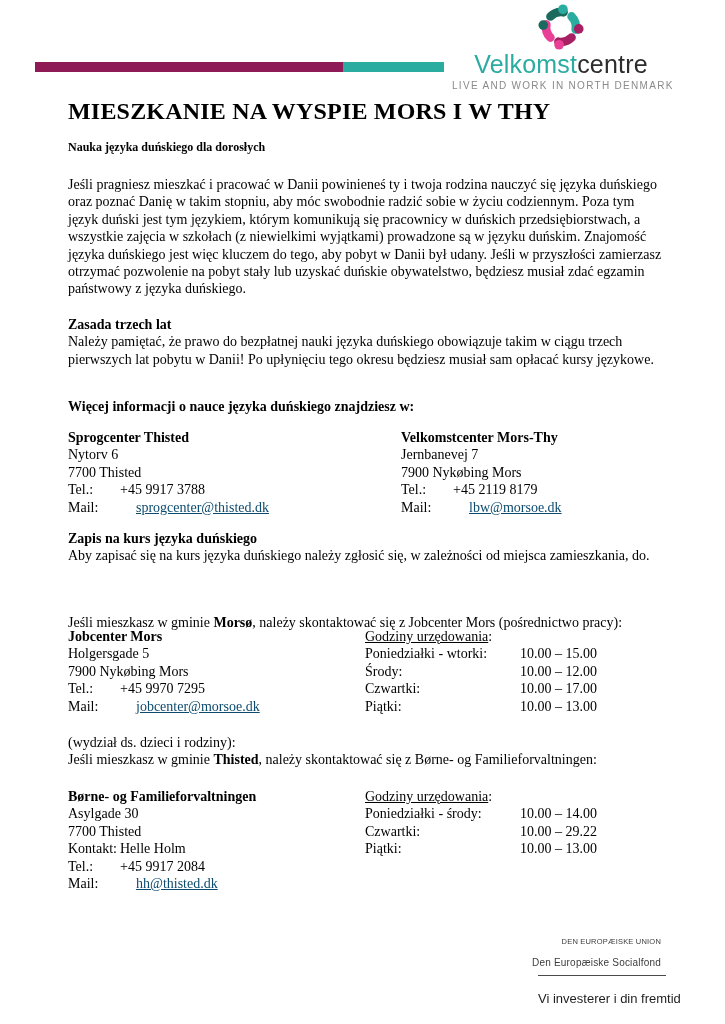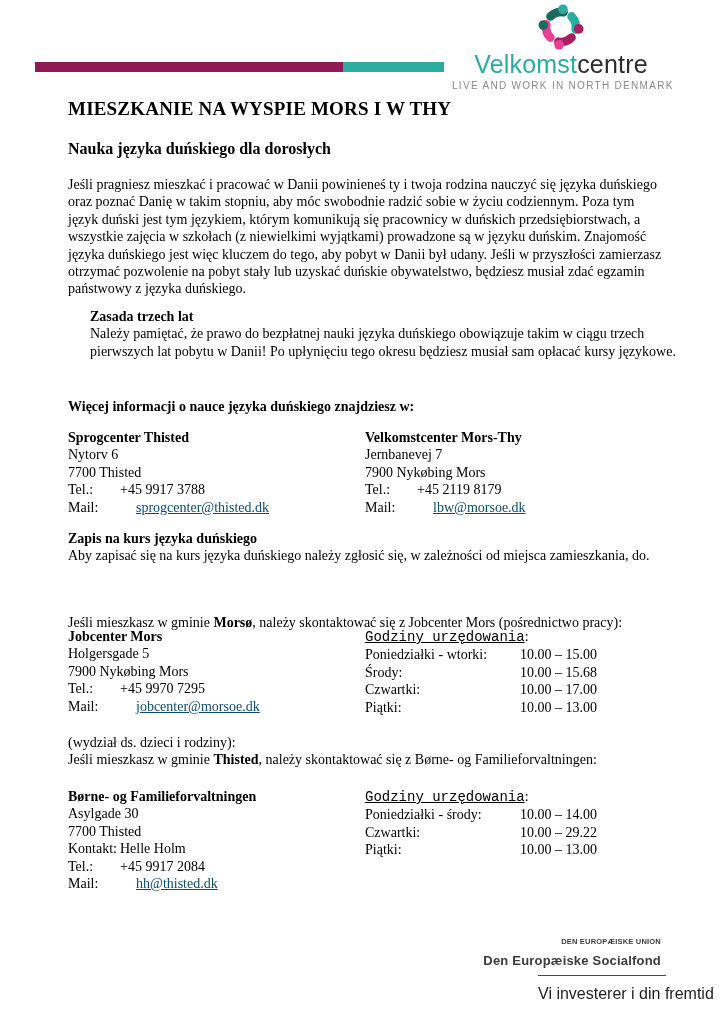--- a/index.html
+++ b/index.html
@@ -18,55 +18,55 @@
   .logo-block { position:absolute; left:452px; top:3px; width:218px; text-align:center;
                 font-family:"Liberation Sans", sans-serif; }
   .logo-icon  { display:block; margin:0 auto; }
   .logo-word  { font-size:25px; letter-spacing:0.2px; line-height:26px; white-space:nowrap; }
   .logo-word-teal { color:#2BACA0; }
   .logo-word-dark { color:#2d2d2d; }
   .logo-tagline { font-size:10px; color:#8a8a8a; letter-spacing:1.3px; margin-top:3px; white-space:nowrap; }
 
   
   .abs { position:absolute; left:68px; width:594px; }
-  .h-title { top:98px;  font-size:19px; font-weight:bold; letter-spacing:0.2px; }
-  .h-sub   { top:140px; font-size:16px;   font-weight:bold; }
+  .h-title { top:98px;  font-size:24px; font-weight:bold; letter-spacing:0.2px; }
+  .h-sub   { top:140px; font-size:12px;   font-weight:bold; }
   .body-txt { font-size:14px; line-height:17.4px; }
   .b { font-weight:bold; }
-  .u { text-decoration:underline;font-family:Liberation Mono, monospace; }
+  .u { text-decoration:underline; }
   .intro  { top:176px; }
-  .zasada { top:308px;margin-left:22px; }
+  .zasada { top:316px; }
   .wiecej { top:398px; font-weight:bold; }
   .zapis  { top:530px; }
   .morso-line { top:614px; }
   .thisted-line { top:734px; }
 
   .contact-grid { display:flex; }
-  .centers-row { top:429px; }
+  .centers-row { top:429px;gap:36px; }
   .jobcenter-row { top:628px; }
   .family-row { top:788px; }
   .contact-left { width:297px; }
   .contact-right { flex:1; }
   .c-row { display:flex; }
   .c-label { width:52px; flex:0 0 52px; }
   .link { color:#0c4a6e; text-decoration:underline; cursor:pointer;margin-left:16px; }
   .hours-row { display:flex; }
   .hours-day { width:155px; flex:0 0 155px; }
 
   
   .footer { position:absolute; left:538px; top:936px; width:128px;
             font-family:"Liberation Sans", sans-serif; color:#3c3c3c; }
   .footer-top { display:flex; justify-content:flex-end; }
   .eu-texts { display:flex; flex-direction:column; justify-content:space-between;
-              align-items:flex-end; padding-right:5px; padding-top:1px;font-weight:bold; }
+              align-items:flex-end; padding-right:5px; padding-top:1px; }
   .eu-line1 { font-size:7.5px; letter-spacing:0.2px; white-space:nowrap; }
-  .eu-line2 { font-size:13px; letter-spacing:0.2px; white-space:nowrap; margin-bottom:2px; }
+  .eu-line2 { font-size:10px; letter-spacing:0.2px; white-space:nowrap; margin-bottom:2px; }
   .eu-flag { width:47px; height:34px; display:block; }
   .footer-rule { border-top:1px solid #4a4a4a; margin-top:5px; }
-  .footer-tagline { font-size:16px; color:#1e1e1e; padding-right:2px; margin-top:9px; white-space:nowrap; }
+  .footer-tagline { font-size:13px; color:#1e1e1e; padding-right:2px; margin-top:15px; white-space:nowrap; }
 </style>
 </head>
 <body>
 
 <div class="page">
 
   <div class="topbar">
     <div class="topbar-maroon"></div>
     <div class="topbar-teal"></div>
   </div>
@@ -155,21 +155,21 @@
       </div>
     </div>
     <div class="contact-right">
       <div><span class="u">Godziny urzędowania</span><span>:</span></div>
       <div class="hours-row">
         <span class="hours-day">Poniedziałki - wtorki:</span>
         <span>10.00 – 15.00</span>
       </div>
       <div class="hours-row">
         <span class="hours-day">Środy:</span>
-        <span>10.00 – 15.68</span>
+        <span>10.00 – 12.00</span>
       </div>
       <div class="hours-row">
         <span class="hours-day">Czwartki:</span>
         <span>10.00 – 17.00</span>
       </div>
       <div class="hours-row">
         <span class="hours-day">Piątki:</span>
         <span>10.00 – 13.00</span>
       </div>
     </div>

